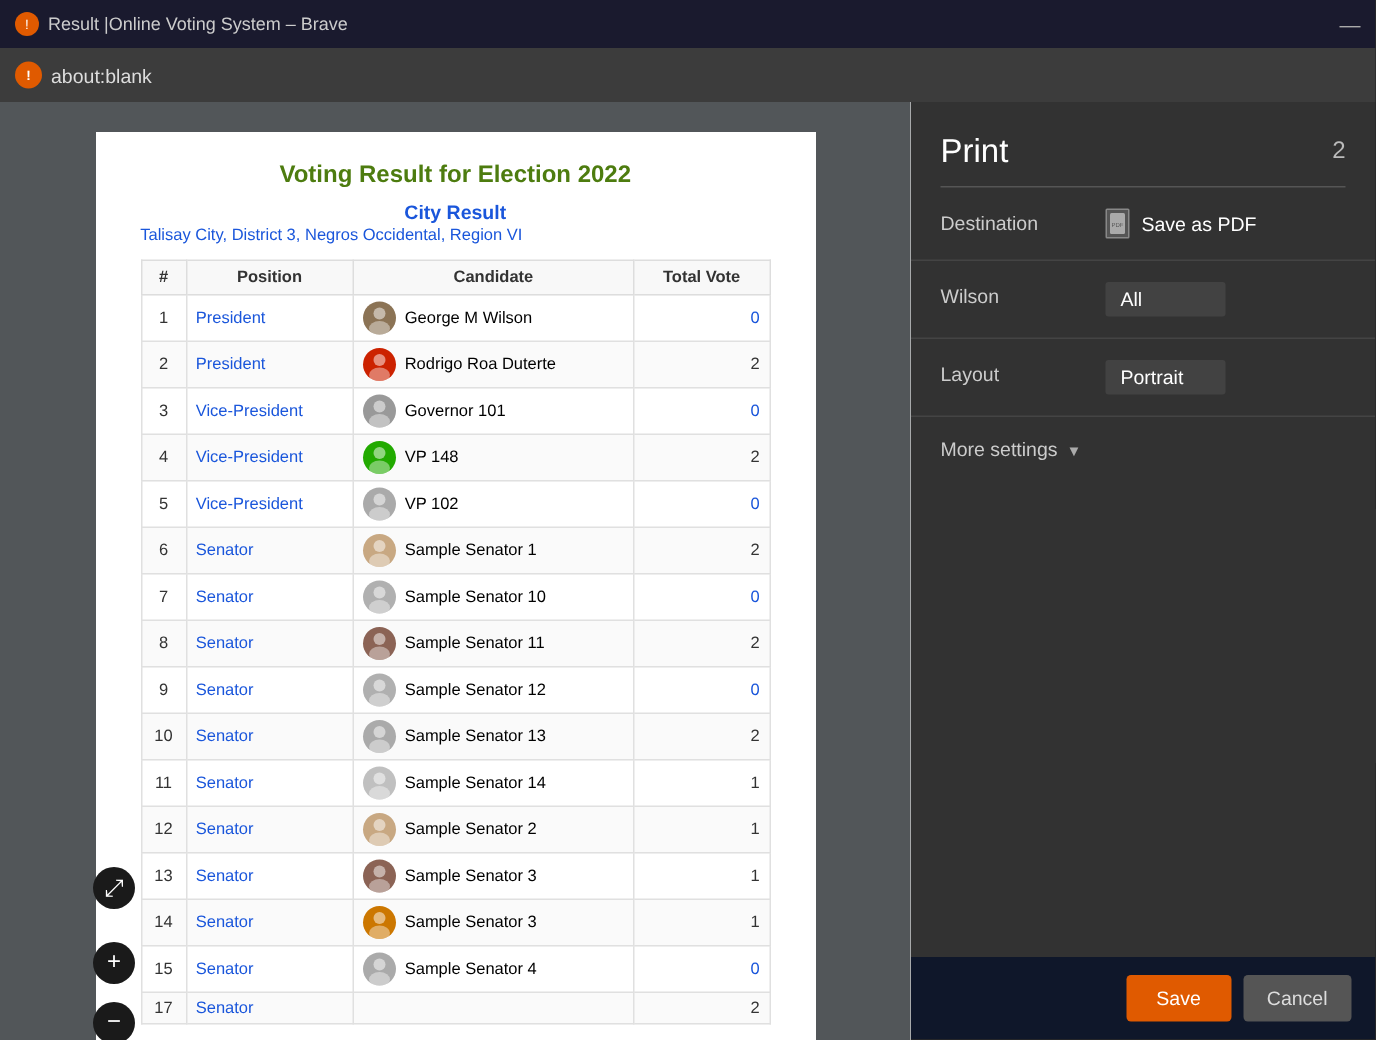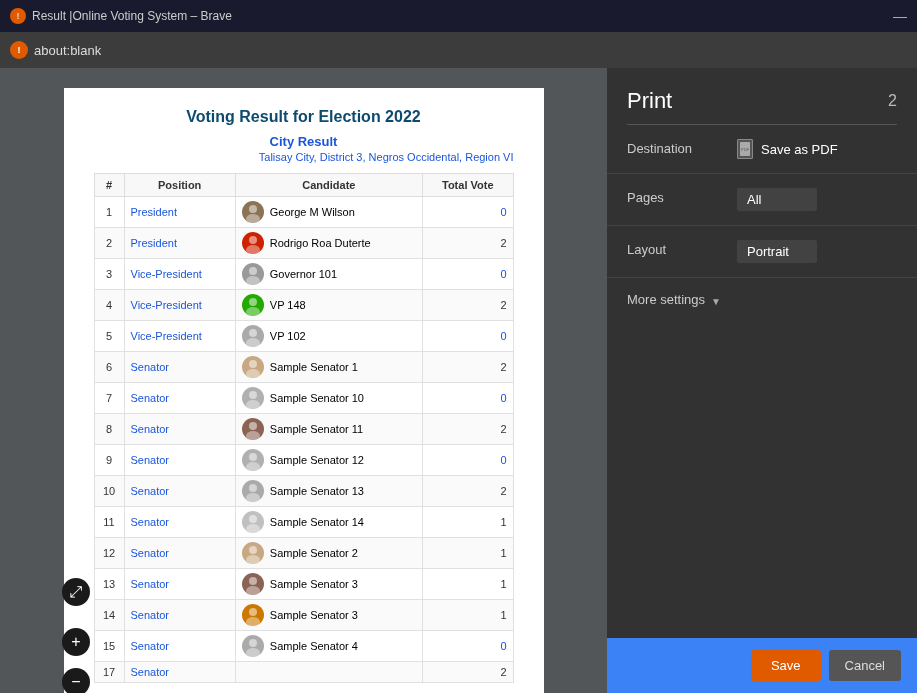--- a/index.html
+++ b/index.html
@@ -76,31 +76,31 @@
       margin: 0 auto;
       padding: 20px 30px;
       font-size: 11px;
     }
 
     .doc-title {
       text-align: center;
       font-size: 16px;
       font-weight: bold;
       margin-bottom: 8px;
-      color: #0c4a6e;
+      color: #4d7c0f;
     }
     .doc-subtitle {
       text-align: center;
       font-size: 13px;
       font-weight: bold;
       color: #1a56db;
       margin-bottom: 2px;
     }
     .doc-location {
-      text-align: right;
+      text-align: left;
       font-size: 11px;
       color: #1a56db;
       margin-bottom: 10px;
     }
 
     .result-table {
       width: 100%;
       border-collapse: collapse;
       font-size: 11px;
     }
@@ -227,21 +227,21 @@
       color: #aaa;
     }
 
     
     .settings-footer {
       margin-top: auto;
       padding: 12px 16px;
       display: flex;
       justify-content: flex-end;
       gap: 8px;
-      background: #3b82f6;
+      background: #0f172a;
     }
     .btn-save {
       background: #e05a00;
       color: white;
       border: none;
       padding: 8px 20px;
       border-radius: 3px;
       font-size: 13px;
       cursor: pointer;
     }
@@ -566,21 +566,21 @@
           <svg width="10" height="14" viewBox="0 0 10 14">
             <rect width="10" height="14" fill="#aaa" rx="1"></rect>
             <text x="1" y="9" font-size="4" fill="#555">PDF</text>
           </svg>
         </div>
         <span style="font-size:13px;color:#fff;">Save as PDF</span>
       </div>
     </div>
 
     <div class="settings-row">
-      <div class="settings-label">Pages</div>
+      <div class="settings-label">Wilson</div>
       <div class="settings-value">
         <span class="settings-value-text">All</span>
       </div>
     </div>
 
     <div class="settings-row">
       <div class="settings-label">Layout</div>
       <div class="settings-value">
         <span class="settings-value-text">Portrait</span>
       </div>

